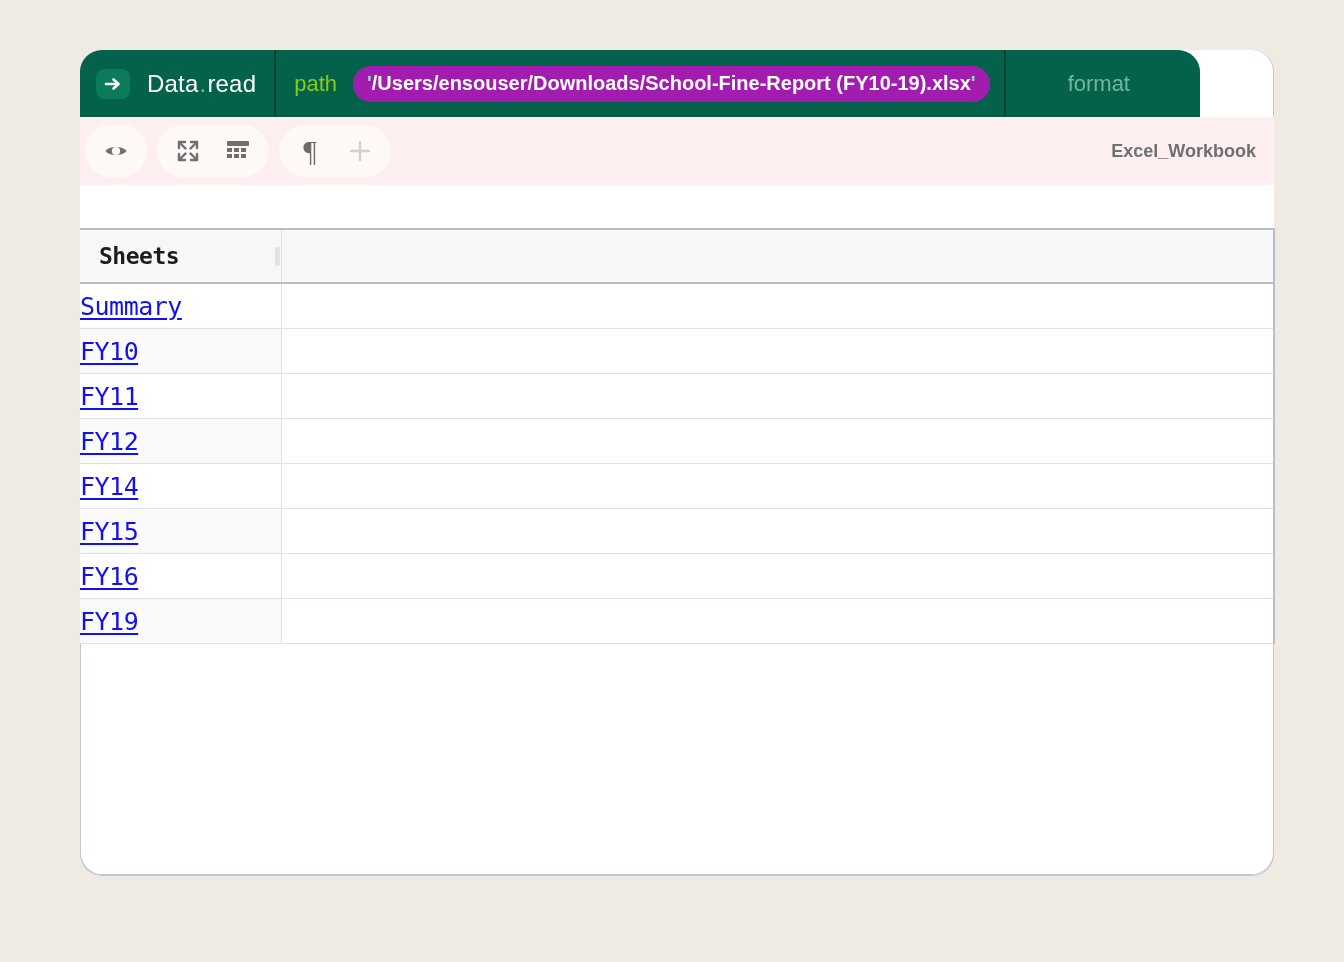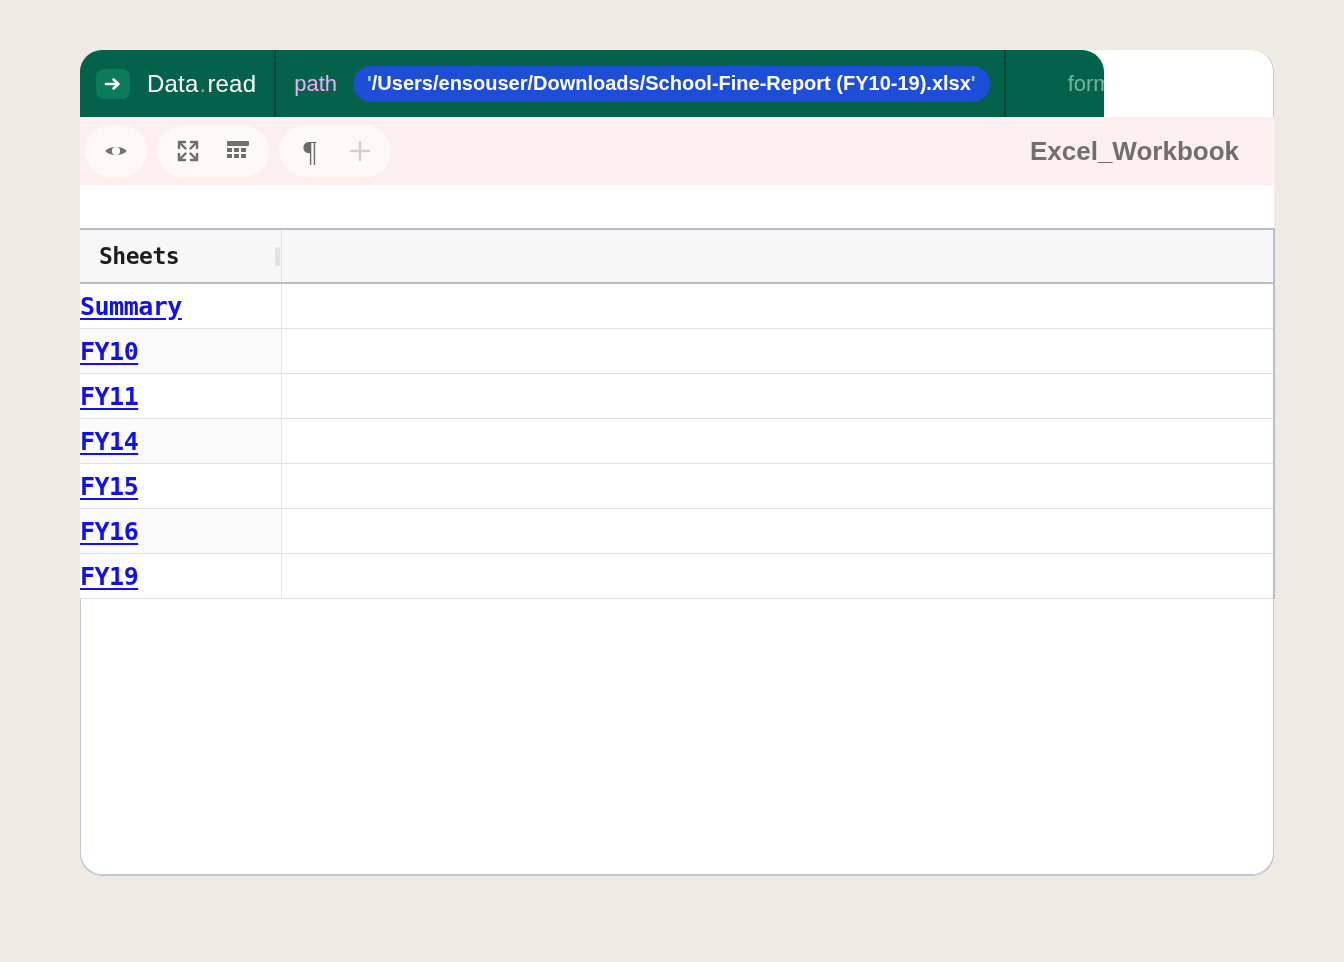--- a/index.html
+++ b/index.html
@@ -28,21 +28,21 @@
     border: 1px solid #c3c6d0;
     border-top: none;
     overflow: hidden;
   }
 
   
   .sig-bar {
     position: absolute;
     left: 80px;
     top: 50px;
-    width: 1024px;
+    width: 1120px;
     height: 67px;
     background: #05624a;
     border-radius: 22px 22px 0 0;
     display: flex;
     align-items: center;
     box-sizing: border-box;
     overflow: hidden;
     z-index: 5;
   }
   .sig-left {
@@ -82,26 +82,26 @@
 
   .sig-arg {
     display: flex;
     align-items: center;
     height: 100%;
     padding: 0 14px 0 18px;
     box-sizing: border-box;
   }
   .arg-key {
     font-size: 22px;
-    color: #f0abfc;
+    color: #84cc16;
     white-space: nowrap;
   }
   .arg-pill {
     margin-left: 16px;
-    background: #1d4ed8;
+    background: #a21caf;
     border-radius: 20px;
     padding: 6px 14px 7px 14px;
     font-size: 20px;
     font-weight: bold;
     color: #ffffff;
     white-space: nowrap;
     font-family: "Liberation Sans", sans-serif;
   }
   .arg-quote { color: #9fd3c1; font-weight: bold; }
 
@@ -141,24 +141,24 @@
   }
   .tb-btn svg { display: block; }
   .pilcrow {
     font-family: "Liberation Serif", serif;
     font-size: 30px;
     color: #6b6b6b;
     line-height: 1;
   }
   .toolbar-spacer { flex: 1 1 auto; }
   .type-label {
-    font-size: 26px;
+    font-size: 18px;
     font-weight: bold;
     color: #6f6f6f;
-    padding-right: 35px;
+    padding-right: 18px;
     white-space: nowrap;
   }
 
   
   .white-gap {
     position: absolute;
     left: 80px;
     top: 185px;
     width: 1194px;
     height: 43px;
@@ -226,21 +226,20 @@
   table.sheets tbody td {
     height: 44px;
     padding: 0;
     border-bottom: 1px solid #dfe1e7;
     vertical-align: middle;
   }
   td.c-name {
     border-right: 1px solid #dfe1e7;
     padding-left: 19px;
     box-sizing: border-box;
-    font-weight: bold;
   }
   td.c-rest {
     border-right: 2px solid #b9bdc9;
     border-bottom: none;
     background: #ffffff;
   }
   tbody tr:nth-child(even) td.c-name { background: #fafafb; }
   tbody tr:nth-child(odd)  td.c-name { background: #ffffff; }
 
   .sheet-link {
@@ -388,20 +387,24 @@
         </tr>
       <tr>
           <td class="c-name"><span class="sheet-link">FY10</span></td>
           <td class="c-rest"></td>
         </tr>
       <tr>
           <td class="c-name"><span class="sheet-link">FY11</span></td>
           <td class="c-rest"></td>
         </tr>
       <tr>
+          <td class="c-name"><span class="sheet-link">FY12</span></td>
+          <td class="c-rest"></td>
+        </tr>
+      <tr>
           <td class="c-name"><span class="sheet-link">FY14</span></td>
           <td class="c-rest"></td>
         </tr>
       <tr>
           <td class="c-name"><span class="sheet-link">FY15</span></td>
           <td class="c-rest"></td>
         </tr>
       <tr>
           <td class="c-name"><span class="sheet-link">FY16</span></td>
           <td class="c-rest"></td>

